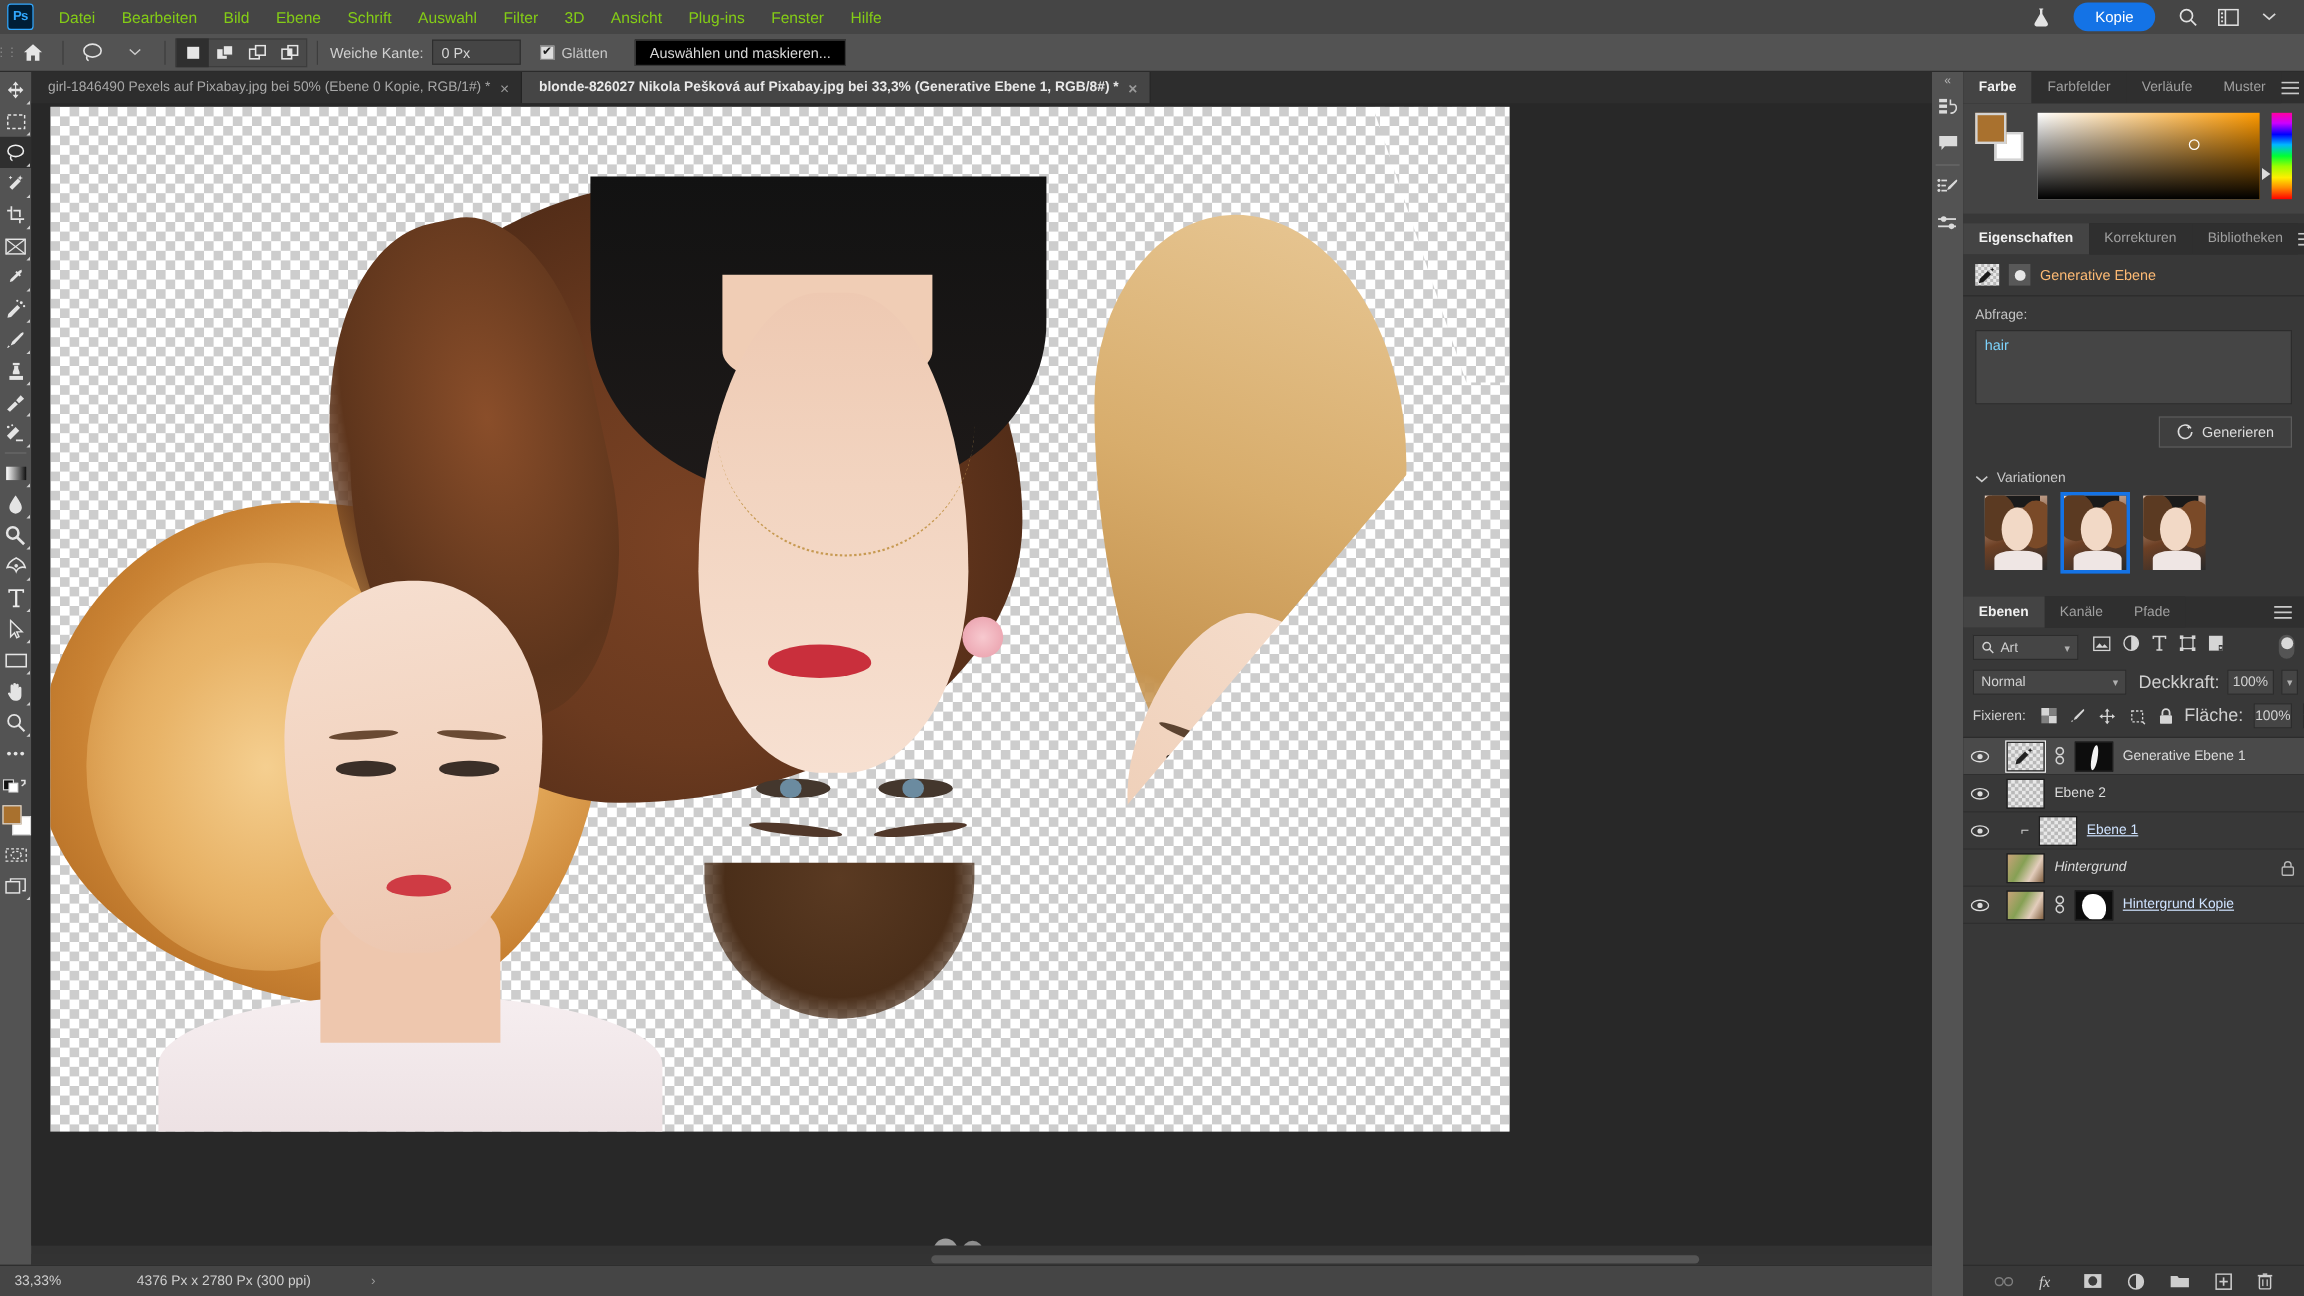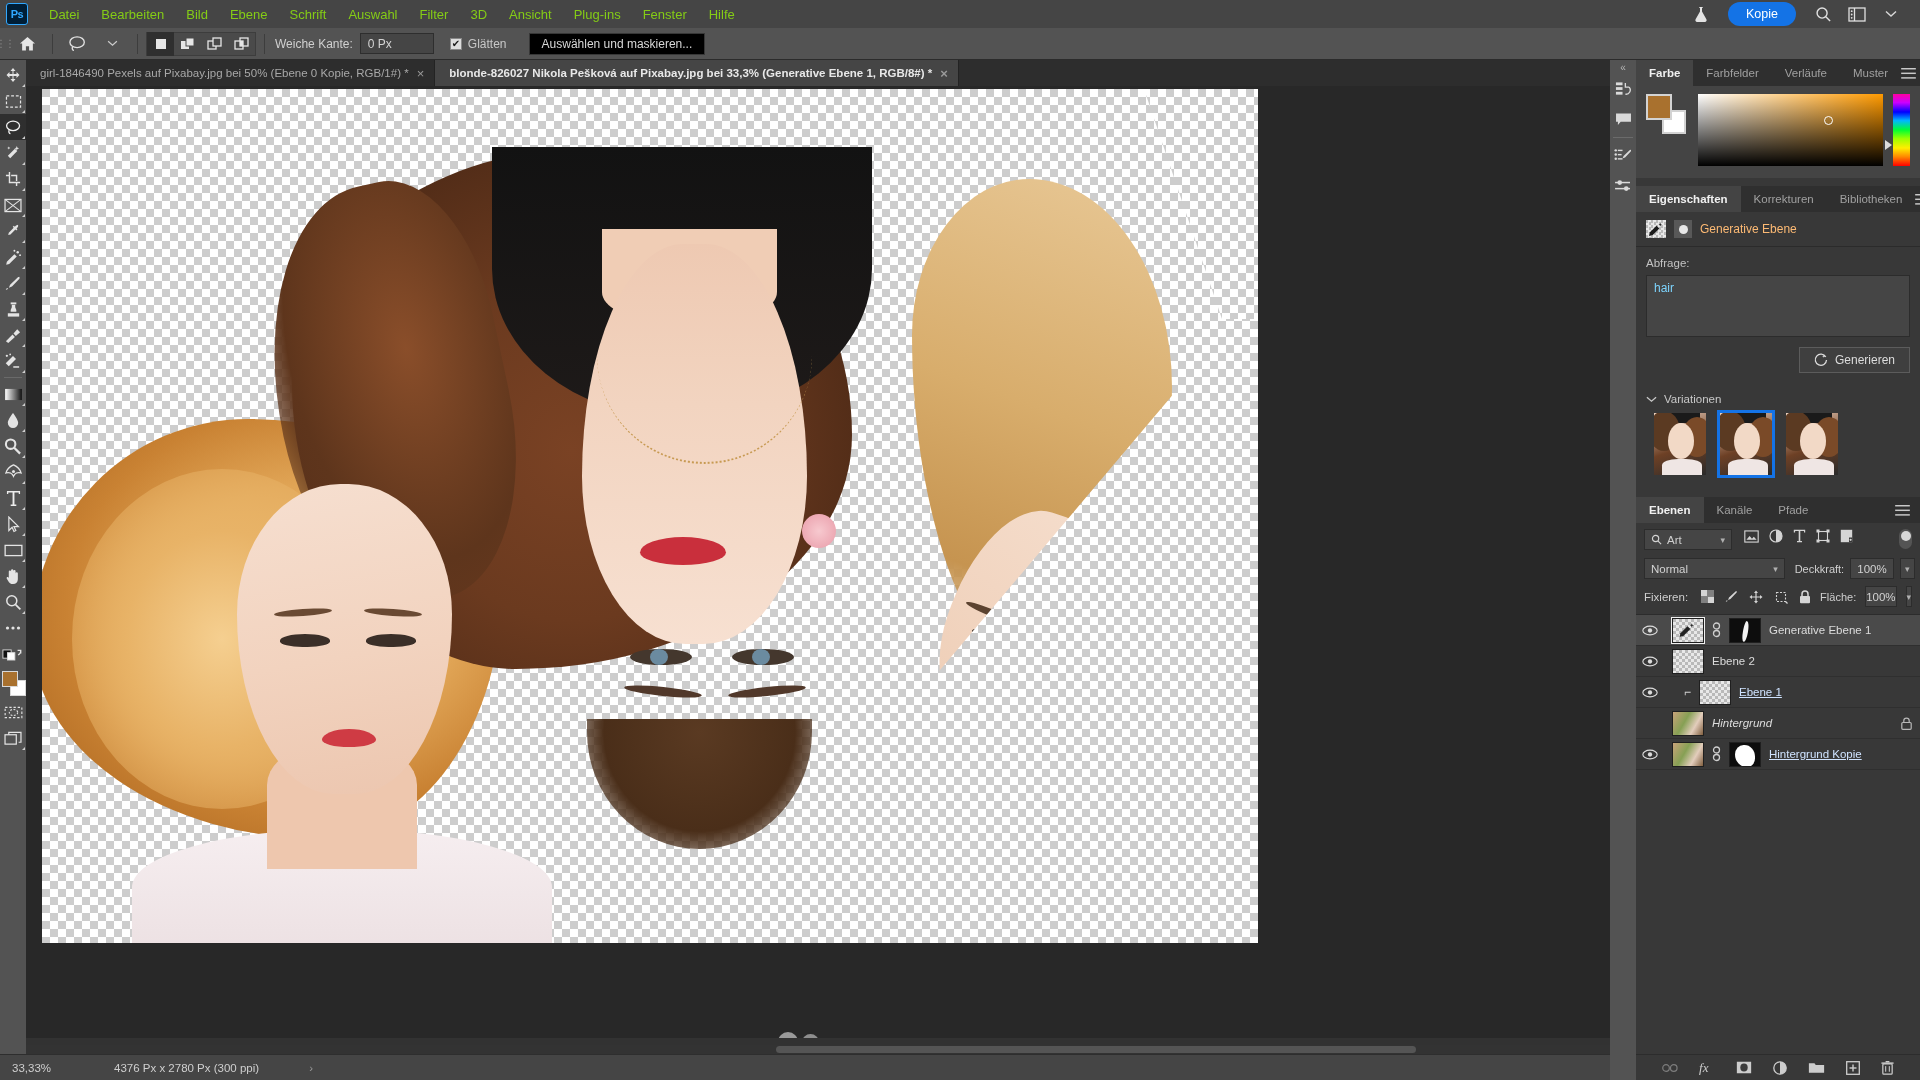--- a/index.html
+++ b/index.html
@@ -365,21 +365,21 @@
   .filter-select .chev { margin-left:auto; font-size:9px; color:#b0b0b0;}
   .filter-icons { display:flex; align-items:center; gap: 10px; margin-left: 6px; color:#d5d5d5;}
   .toggle-pill { margin-left: auto; width: 13px; height: 20px; background: #545454; border-radius: 7px; position:relative;}
   .toggle-pill i { position:absolute; left:1.5px; top:1.5px; width:10px; height:10px; background:#d8d8d8; border-radius:50%;}
   .blend-row { display:flex; align-items:center; gap:6px; padding: 2px 5px 5px 8px;}
   .blend-select {
     display:flex; align-items:center; background:#454545; border:1px solid #2c2c2c;
     height: 21px; padding:0 6px; width: 148px; font-size: 11.5px; color:#d2d2d2;
   }
   .blend-select .chev { margin-left:auto; font-size:9px; color:#b0b0b0;}
-  .op-label { font-size: 11px; color:#cfcfcf; margin-left: 4px;}
+  .op-label { font-size: 15px; color:#cfcfcf; margin-left: 4px;}
   .op-val { background:#454545; border:1px solid #2c2c2c; height:21px; width:46px;
             display:flex; align-items:center; justify-content:center; font-size:11.5px; color:#d2d2d2;}
   .op-chev { width: 16px; height: 21px; border:1px solid #2c2c2c; background:#454545;
              display:flex; align-items:center; justify-content:center; font-size:9px; color:#b0b0b0;}
   .lock-row { display:flex; align-items:center; gap:9px; padding: 2px 8px 7px 8px; font-size:11.5px; color:#cfcfcf;}
   .lock-icons { display:flex; align-items:center; gap:11px; color:#d5d5d5; margin-left:4px;}
 
   .layerlist { flex:1; overflow:hidden; border-top:1px solid #2c2c2c;}
   .layerrow {
     display: flex; align-items: center; height: 31px; gap: 8px;

